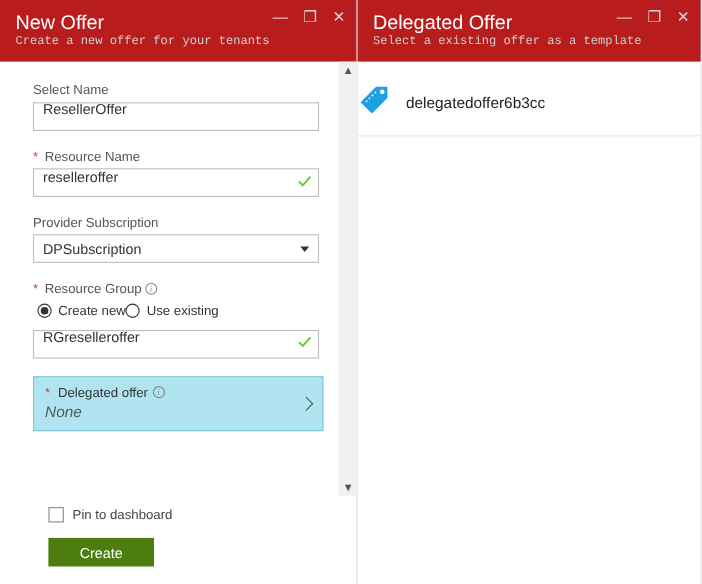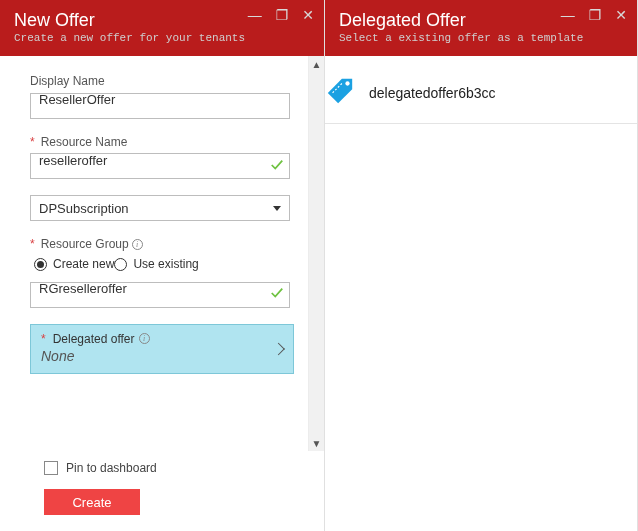--- a/index.html
+++ b/index.html
@@ -181,21 +181,21 @@
     transform: translateY(-50%) rotate(45deg);
   }
   .footer {
     padding: 10px 30px 16px 44px;
   }
   .pin-row { display: flex; align-items: center; gap: 8px; margin-bottom: 14px; font-size: 12px; color: #444;}
   .cbx {
     width: 14px; height: 14px; border: 1px solid #888; background: #fff;
   }
   .btn-create {
-    background: #ef4444;
+    background: #4d7c0f;
     color: #fff;
     border: none;
     width: 96px;
     height: 26px;
     font-size: 13px;
     cursor: pointer;
   }
   
   .right-body { padding: 20px 0; }
   .offer-item {
@@ -217,21 +217,21 @@
       <span class="hc-icon">—</span>
       <span class="hc-icon">❐</span>
       <span class="hc-icon close">✕</span>
     </div>
   </div>
 
   <div class="body">
     <div class="scrollarea">
 
       <div class="field">
-        <div class="label">Display Name</div>
+        <div class="label">Select Name</div>
         <div class="input-wrap">
           <input class="input" value="ResellerOffer" style="">
         </div>
       </div>
 
       <div class="field">
         <div class="label">
           <span class="req">*</span>
           <span>Resource Name</span>
         </div>
@@ -239,20 +239,21 @@
           <input class="input" value="reselleroffer" style="">
           <span class="check">
             <svg width="14" height="14" viewBox="0 0 16 16">
                 <path fill="none" stroke="#6ec240" stroke-width="2" d="M2 8 l4 4 l8 -9"></path>
               </svg>
           </span>
         </div>
       </div>
 
       <div class="field">
+        <div class="label">Provider Subscription</div>
         <div class="select">
           <span>DPSubscription</span>
         </div>
       </div>
 
       <div class="field">
         <div class="label">
           <span class="req">*</span>
           <span>Resource Group</span>
           <span class="info">i</span>

